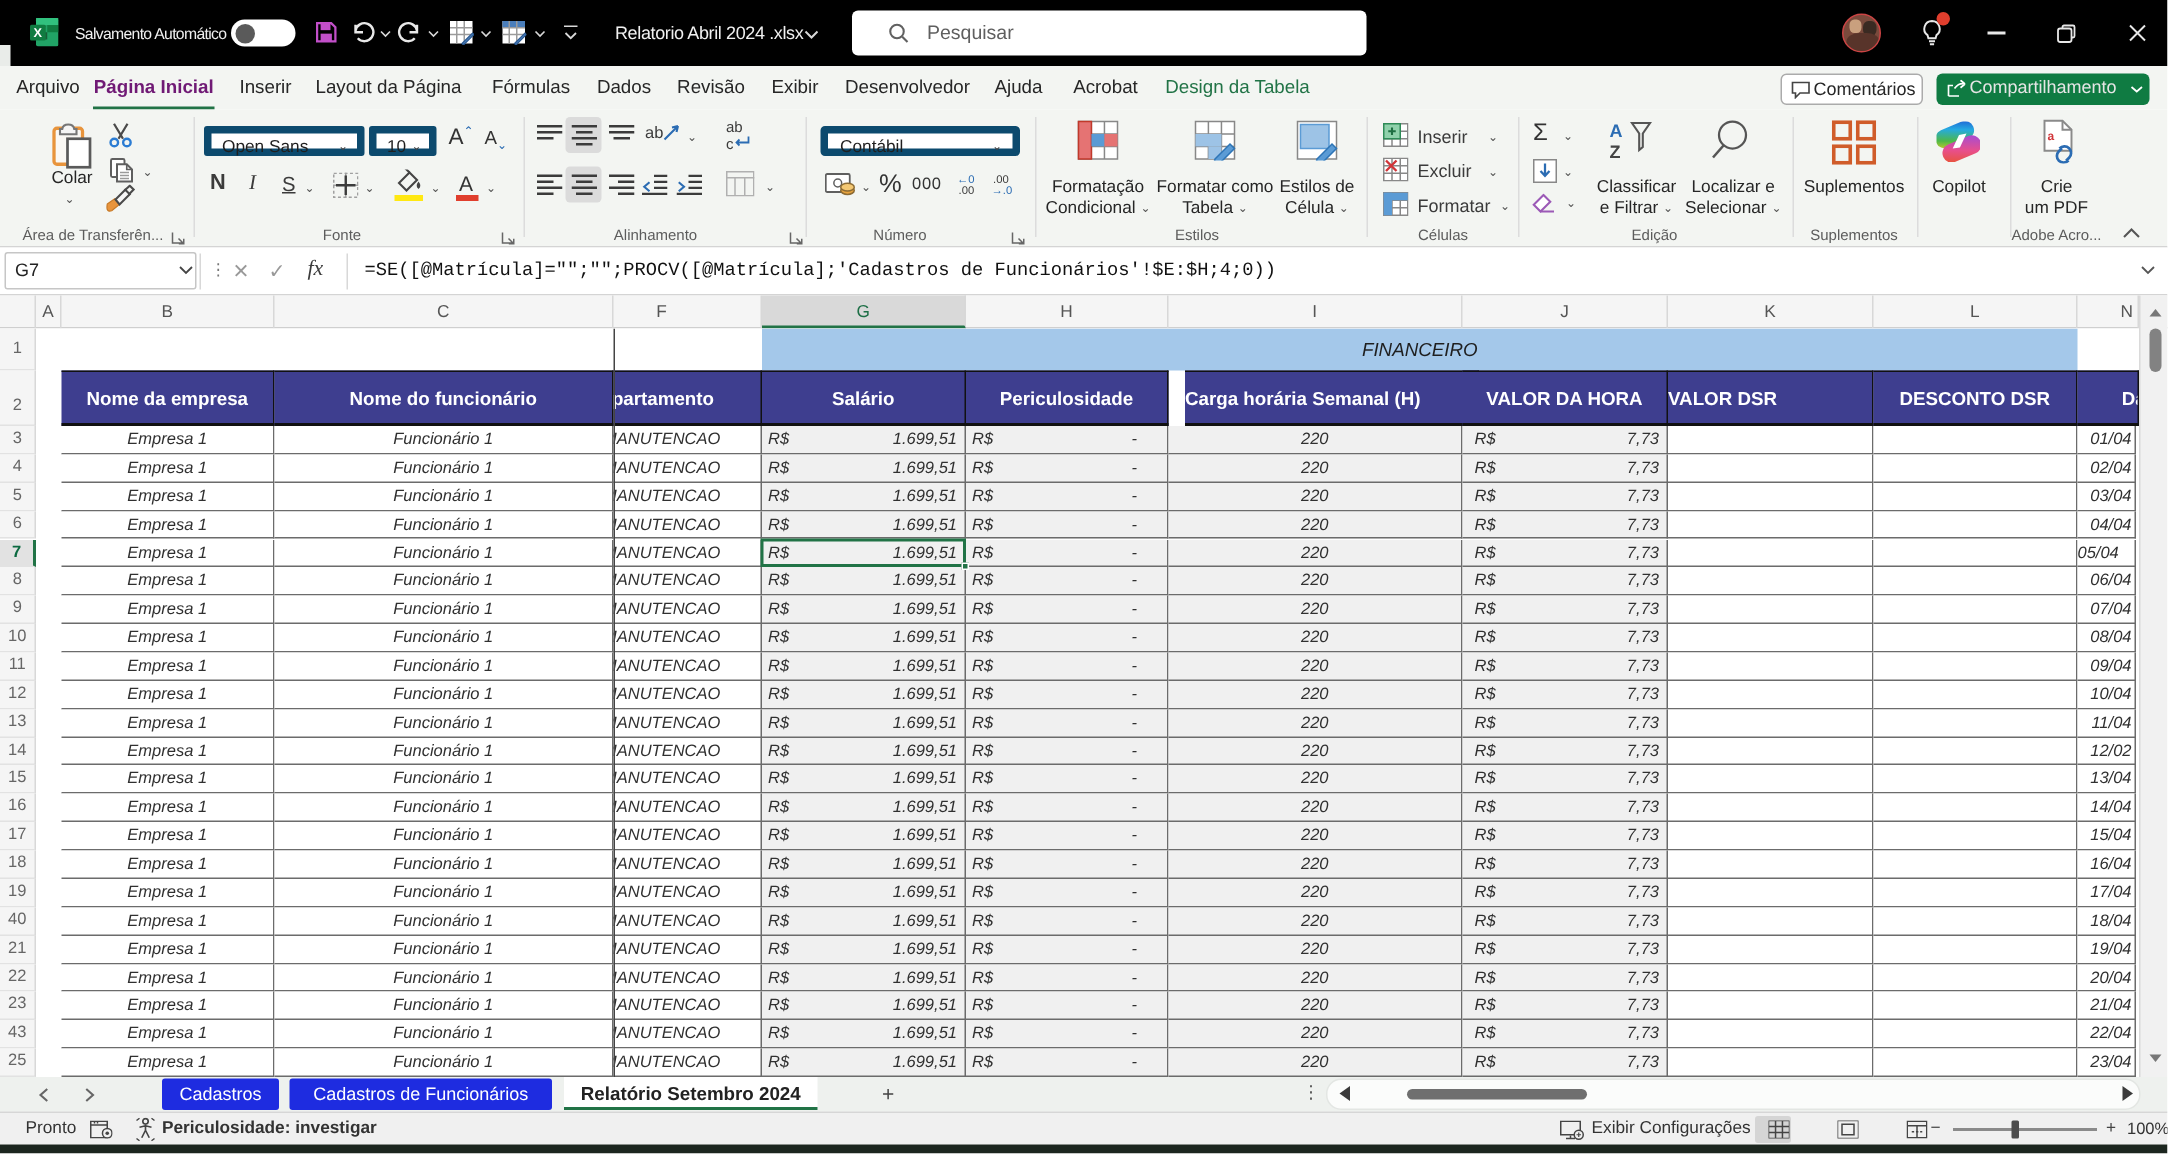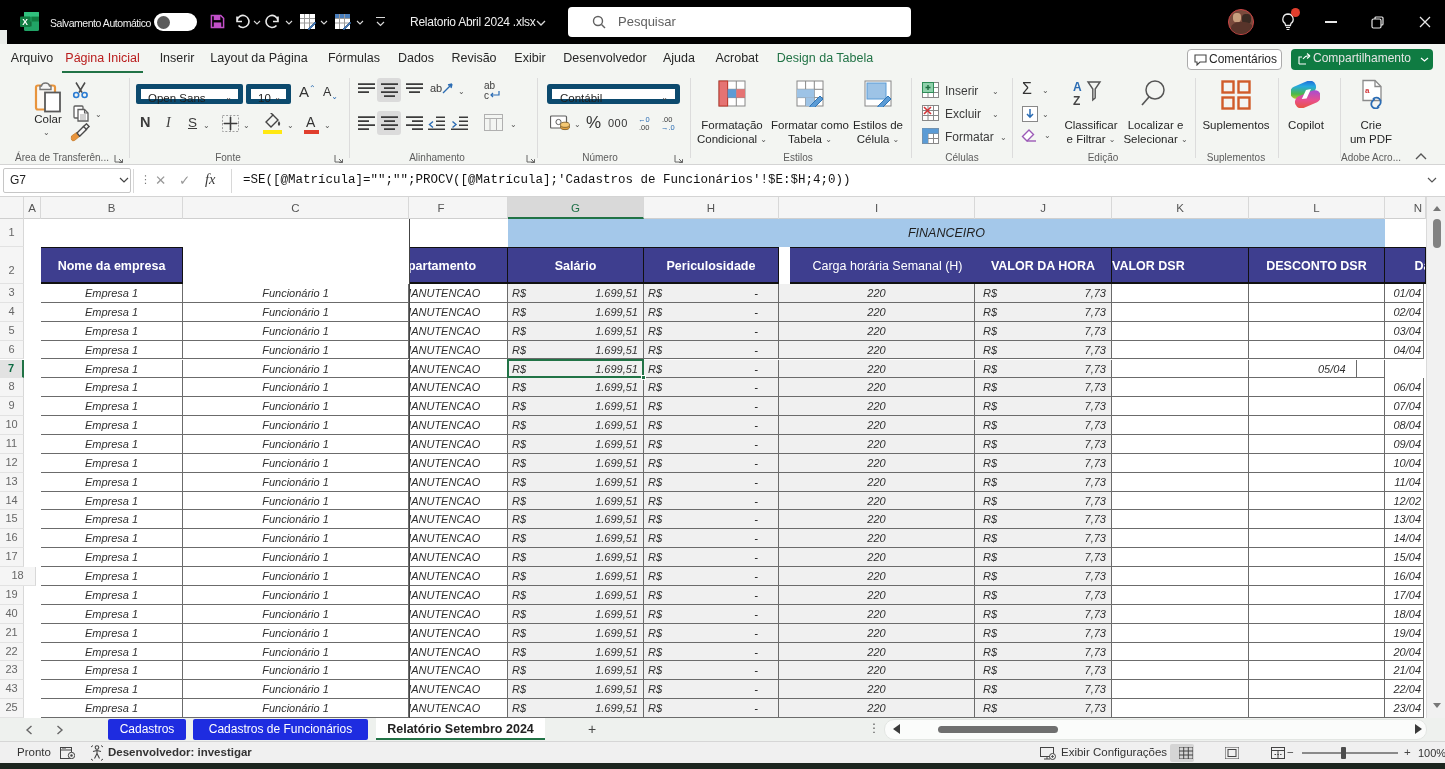--- a/index.html
+++ b/index.html
@@ -132,21 +132,21 @@
         <rect x="1" y="3" width="9" height="9" rx="1.5" fill="none" stroke="#e8e8e8" stroke-width="1.2"></rect>
         <path d="M4 3 V2 a1 1 0 0 1 1-1 h6 a1 1 0 0 1 1 1 v6 a1 1 0 0 1 -1 1 h-1" fill="none" stroke="#e8e8e8" stroke-width="1.2"></path>
       </svg>
   <svg class="abs" style="left:1419px;top:16px" width="12" height="12" viewBox="0 0 12 12">
         <path d="M1 1 L11 11 M11 1 L1 11" stroke="#e8e8e8" stroke-width="1.3"></path>
       </svg>
 </div>
 
 <div id="tabrow">
   <div class="tab" style="left:9px;width:46px">Arquivo</div>
-  <div class="tab" style="left:62px;width:81px;font-weight:normal;color:#b91c1c;border-bottom:2.5px solid #217346;white-space:nowrap">Página Inicial</div>
+  <div class="tab" style="left:62px;width:81px;font-weight:bold;color:#701a75;border-bottom:2.5px solid #217346;white-space:nowrap">Página Inicial</div>
   <div class="tab" style="left:156px;width:42px">Inserir</div>
   <div class="tab" style="left:209px;width:100px">Layout da Página</div>
   <div class="tab" style="left:325px;width:58px">Fórmulas</div>
   <div class="tab" style="left:396px;width:40px">Dados</div>
   <div class="tab" style="left:449px;width:50px">Revisão</div>
   <div class="tab" style="left:511px;width:38px">Exibir</div>
   <div class="tab" style="left:561px;width:88px">Desenvolvedor</div>
   <div class="tab" style="left:660px;width:38px">Ajuda</div>
   <div class="tab" style="left:712px;width:50px">Acrobat</div>
   <div class="tab" style="left:775px;width:100px;color:#217346">Design da Tabela</div>
@@ -457,24 +457,25 @@
 </div>
 
 <div id="sheet">
 
   <div class="abs" style="left:0;top:0;width:24px;height:28px;background:#f5f5f5;border-right:1px solid #d8d8d8;border-bottom:1px solid #e2e2e2;text-align:center;font-size:11px;color:#666;line-height:26px">1</div>
   <div class="abs" style="left:24px;top:0;width:1402px;height:28px;background:#fff"></div>
   <div class="abs" style="left:508px;top:0;width:877px;height:28px;background:#a4c8ea;text-align:center;font-style:italic;font-size:12.5px;color:#1f1f1f;line-height:28px">FINANCEIRO</div>
 
   <div class="abs" style="left:0;top:28px;width:24px;height:37px;background:#f5f5f5;border-right:1px solid #d8d8d8;border-bottom:1px solid #e2e2e2;text-align:center;font-size:11px;color:#666;line-height:46px">2</div>
   <div class="abs" style="left:41px;top:28px;width:142px;height:37px;background:#3e3e8f;border-right:1px solid #111;border-top:1px solid #111;border-bottom:2px solid #111;color:#fff;font-weight:bold;font-size:12.5px;text-align:center;line-height:36px;overflow:hidden">Nome da empresa</div>
+  <div class="abs" style="left:183px;top:28px;width:226px;height:37px;background:#3e3e8f;border-right:1px solid #111;border-top:1px solid #111;border-bottom:2px solid #111;color:#fff;font-weight:bold;font-size:12.5px;text-align:center;line-height:36px;overflow:hidden">Nome do funcionário</div>
   <div class="abs" style="left:409px;top:28px;width:99px;height:37px;background:#3e3e8f;border-right:1px solid #111;border-top:1px solid #111;border-bottom:2px solid #111;color:#fff;font-weight:bold;font-size:12.5px;text-align:center;line-height:36px;overflow:hidden"><span style="position:relative;left:-24px">Departamento</span></div>
   <div class="abs" style="left:644px;top:28px;width:135px;height:37px;background:#3e3e8f;border-right:1px solid #111;border-top:1px solid #111;border-bottom:2px solid #111;color:#fff;font-weight:bold;font-size:12.5px;text-align:center;line-height:36px;overflow:hidden">Periculosidade</div>
   <div class="abs" style="left:508px;top:28px;width:136px;height:37px;background:#3e3e8f;border-right:1px solid #111;border-top:1px solid #111;border-bottom:2px solid #111;color:#fff;font-weight:bold;font-size:12.5px;text-align:center;line-height:36px;overflow:hidden">Salário</div>
-  <div class="abs" style="left:790px;top:28px;width:196px;height:37px;background:#3e3e8f;border-right:1px solid #111;border-top:1px solid #111;border-bottom:2px solid #111;color:#fff;font-weight:normal;font-size:12.5px;text-align:center;line-height:36px;overflow:hidden">Carga horária Semanal (H)</div>
+  <div class="abs" style="left:790px;top:28px;width:196px;height:37px;background:#3e3e8f;border-right:1px solid #111;border-top:1px solid #111;border-bottom:2px solid #111;color:#fff;font-weight:bold;font-size:12.5px;text-align:left;line-height:36px;overflow:hidden">Carga horária Semanal (H)</div>
   <div class="abs" style="left:975px;top:28px;width:137px;height:37px;background:#3e3e8f;border-right:1px solid #111;border-top:1px solid #111;border-bottom:2px solid #111;color:#fff;font-weight:bold;font-size:12.5px;text-align:center;line-height:36px;overflow:hidden">VALOR DA HORA</div>
   <div class="abs" style="left:1112px;top:28px;width:137px;height:37px;background:#3e3e8f;border-right:1px solid #111;border-top:1px solid #111;border-bottom:2px solid #111;color:#fff;font-weight:bold;font-size:12.5px;text-align:left;line-height:36px;overflow:hidden">VALOR DSR</div>
   <div class="abs" style="left:1249px;top:28px;width:136px;height:37px;background:#3e3e8f;border-right:1px solid #111;border-top:1px solid #111;border-bottom:2px solid #111;color:#fff;font-weight:bold;font-size:12.5px;text-align:center;line-height:36px;overflow:hidden">DESCONTO DSR</div>
   <div class="abs" style="left:1385px;top:28px;width:41px;height:37px;background:#3e3e8f;border-right:1px solid #111;border-top:1px solid #111;border-bottom:2px solid #111;color:#fff;font-weight:bold;font-size:12.5px;text-align:center;line-height:36px;overflow:hidden"><span style="position:relative;left:23px">Data</span></div>
   <div class="dr" style="top:65.0px;height:18.87px">
 <div class="rn" style="left:0;width:24px">3</div>
 <div class="dc" style="left:41px;width:142px">Empresa 1</div>
 <div class="dc" style="left:183px;width:226px">Funcionário 1</div>
 <div class="dcl" style="left:409px;width:99px;text-align:left"><span style="margin-left:-7px">MANUTENCAO</span></div>
 <div class="dacc" style="left:508px;width:136px">
@@ -573,21 +574,21 @@
           <span>R$</span>
           <span>-</span>
         </div>
 <div class="dc gf" style="left:779px;width:196px">220</div>
 <div class="dacc" style="left:975px;width:137px;padding:0 5px 0 8px">
           <span>R$</span>
           <span>7,73</span>
         </div>
 <div class="dce" style="left:1112px;width:137px"></div>
 <div class="dce" style="left:1249px;width:136px"></div>
-<div class="ddate" style="left:1318px;width:39px;padding-right:14px">05/04</div>
+<div class="ddate" style="left:1385px;width:39px;padding-right:14px">05/04</div>
 </div>
 <div class="dr" style="top:159.4px;height:18.87px">
 <div class="rn" style="left:0;width:24px">8</div>
 <div class="dc" style="left:41px;width:142px">Empresa 1</div>
 <div class="dc" style="left:183px;width:226px">Funcionário 1</div>
 <div class="dcl" style="left:409px;width:99px;text-align:left"><span style="margin-left:-7px">MANUTENCAO</span></div>
 <div class="dacc" style="left:508px;width:136px">
           <span>R$</span>
           <span>1.699,51</span>
         </div>
@@ -796,21 +797,21 @@
 <div class="dc gf" style="left:779px;width:196px">220</div>
 <div class="dacc" style="left:975px;width:137px;padding:0 5px 0 8px">
           <span>R$</span>
           <span>7,73</span>
         </div>
 <div class="dce" style="left:1112px;width:137px"></div>
 <div class="dce" style="left:1249px;width:136px"></div>
 <div class="ddate" style="left:1385px;width:39px;text-align:right;padding-right:2px">15/04</div>
 </div>
 <div class="dr" style="top:348.1px;height:18.87px">
-<div class="rn" style="left:0;width:36px">18</div>
+<div class="rn" style="left:0;width:24px">18</div>
 <div class="dc" style="left:41px;width:142px">Empresa 1</div>
 <div class="dc" style="left:183px;width:226px">Funcionário 1</div>
 <div class="dcl" style="left:409px;width:99px;text-align:left"><span style="margin-left:-7px">MANUTENCAO</span></div>
 <div class="dacc" style="left:508px;width:136px">
           <span>R$</span>
           <span>1.699,51</span>
         </div>
 <div class="dacc" style="left:644px;width:135px;padding-right:20px">
           <span>R$</span>
           <span>-</span>
@@ -1015,21 +1016,21 @@
         <rect x="0.5" y="0.5" width="11" height="11" fill="none" stroke="#444"></rect>
         <path d="M0.5 3 h11 M2.5 1.5 h1 M4.5 1.5 h1" stroke="#444"></path>
         <circle cx="11.5" cy="8.5" r="3.2" fill="#f0f0f0" stroke="#444"></circle>
         <circle cx="11.5" cy="8.5" r="1.2" fill="#444"></circle>
       </svg>
   <svg class="abs" style="left:90px;top:3px" width="14" height="16" viewBox="0 0 14 16">
         <circle cx="7" cy="2.5" r="1.8" fill="none" stroke="#444" stroke-width="1.1"></circle>
         <path d="M7 4.5 v4 M3 6.5 l4 -1 4 1 M7 8.5 l-2.5 5 M7 8.5 l2.5 5" fill="none" stroke="#444" stroke-width="1.1"></path>
         <path d="M1 2 l2 -1.5 M13 2 l-2 -1.5 M1 14 l2 1.5 M13 14 l-2 1.5" stroke="#444" stroke-width="1"></path>
       </svg>
-  <div class="abs" style="left:108px;top:4px;font-weight:bold">Desenvolvedor: investigar</div>
+  <div class="abs" style="left:108px;top:4px;font-weight:bold">Periculosidade: investigar</div>
   <svg class="abs" style="left:1040px;top:5px" width="16" height="13" viewBox="0 0 16 13">
         <rect x="0.5" y="0.5" width="13" height="9" fill="none" stroke="#444"></rect>
         <path d="M4 12 h6 M7 10 v2" stroke="#444"></path>
         <circle cx="12.5" cy="9.5" r="3" fill="#f0f0f0" stroke="#444"></circle>
         <path d="M11 9.5 h3 M12.5 8 v3" stroke="#444" stroke-width="0.8"></path>
       </svg>
   <div class="abs" style="left:1061px;top:4px">Exibir Configurações</div>
   <div class="abs" style="left:1170px;top:2px;width:24px;height:18px;background:#d5d5d5;border-radius:2px"></div>
   <svg class="abs" style="left:1179px;top:5px" width="14" height="12" viewBox="0 0 14 12">
         <path d="M0 0 h14 v12 h-14 z M0 4 h14 M0 8 h14 M4.7 0 v12 M9.3 0 v12" fill="none" stroke="#444" stroke-width="1"></path>

